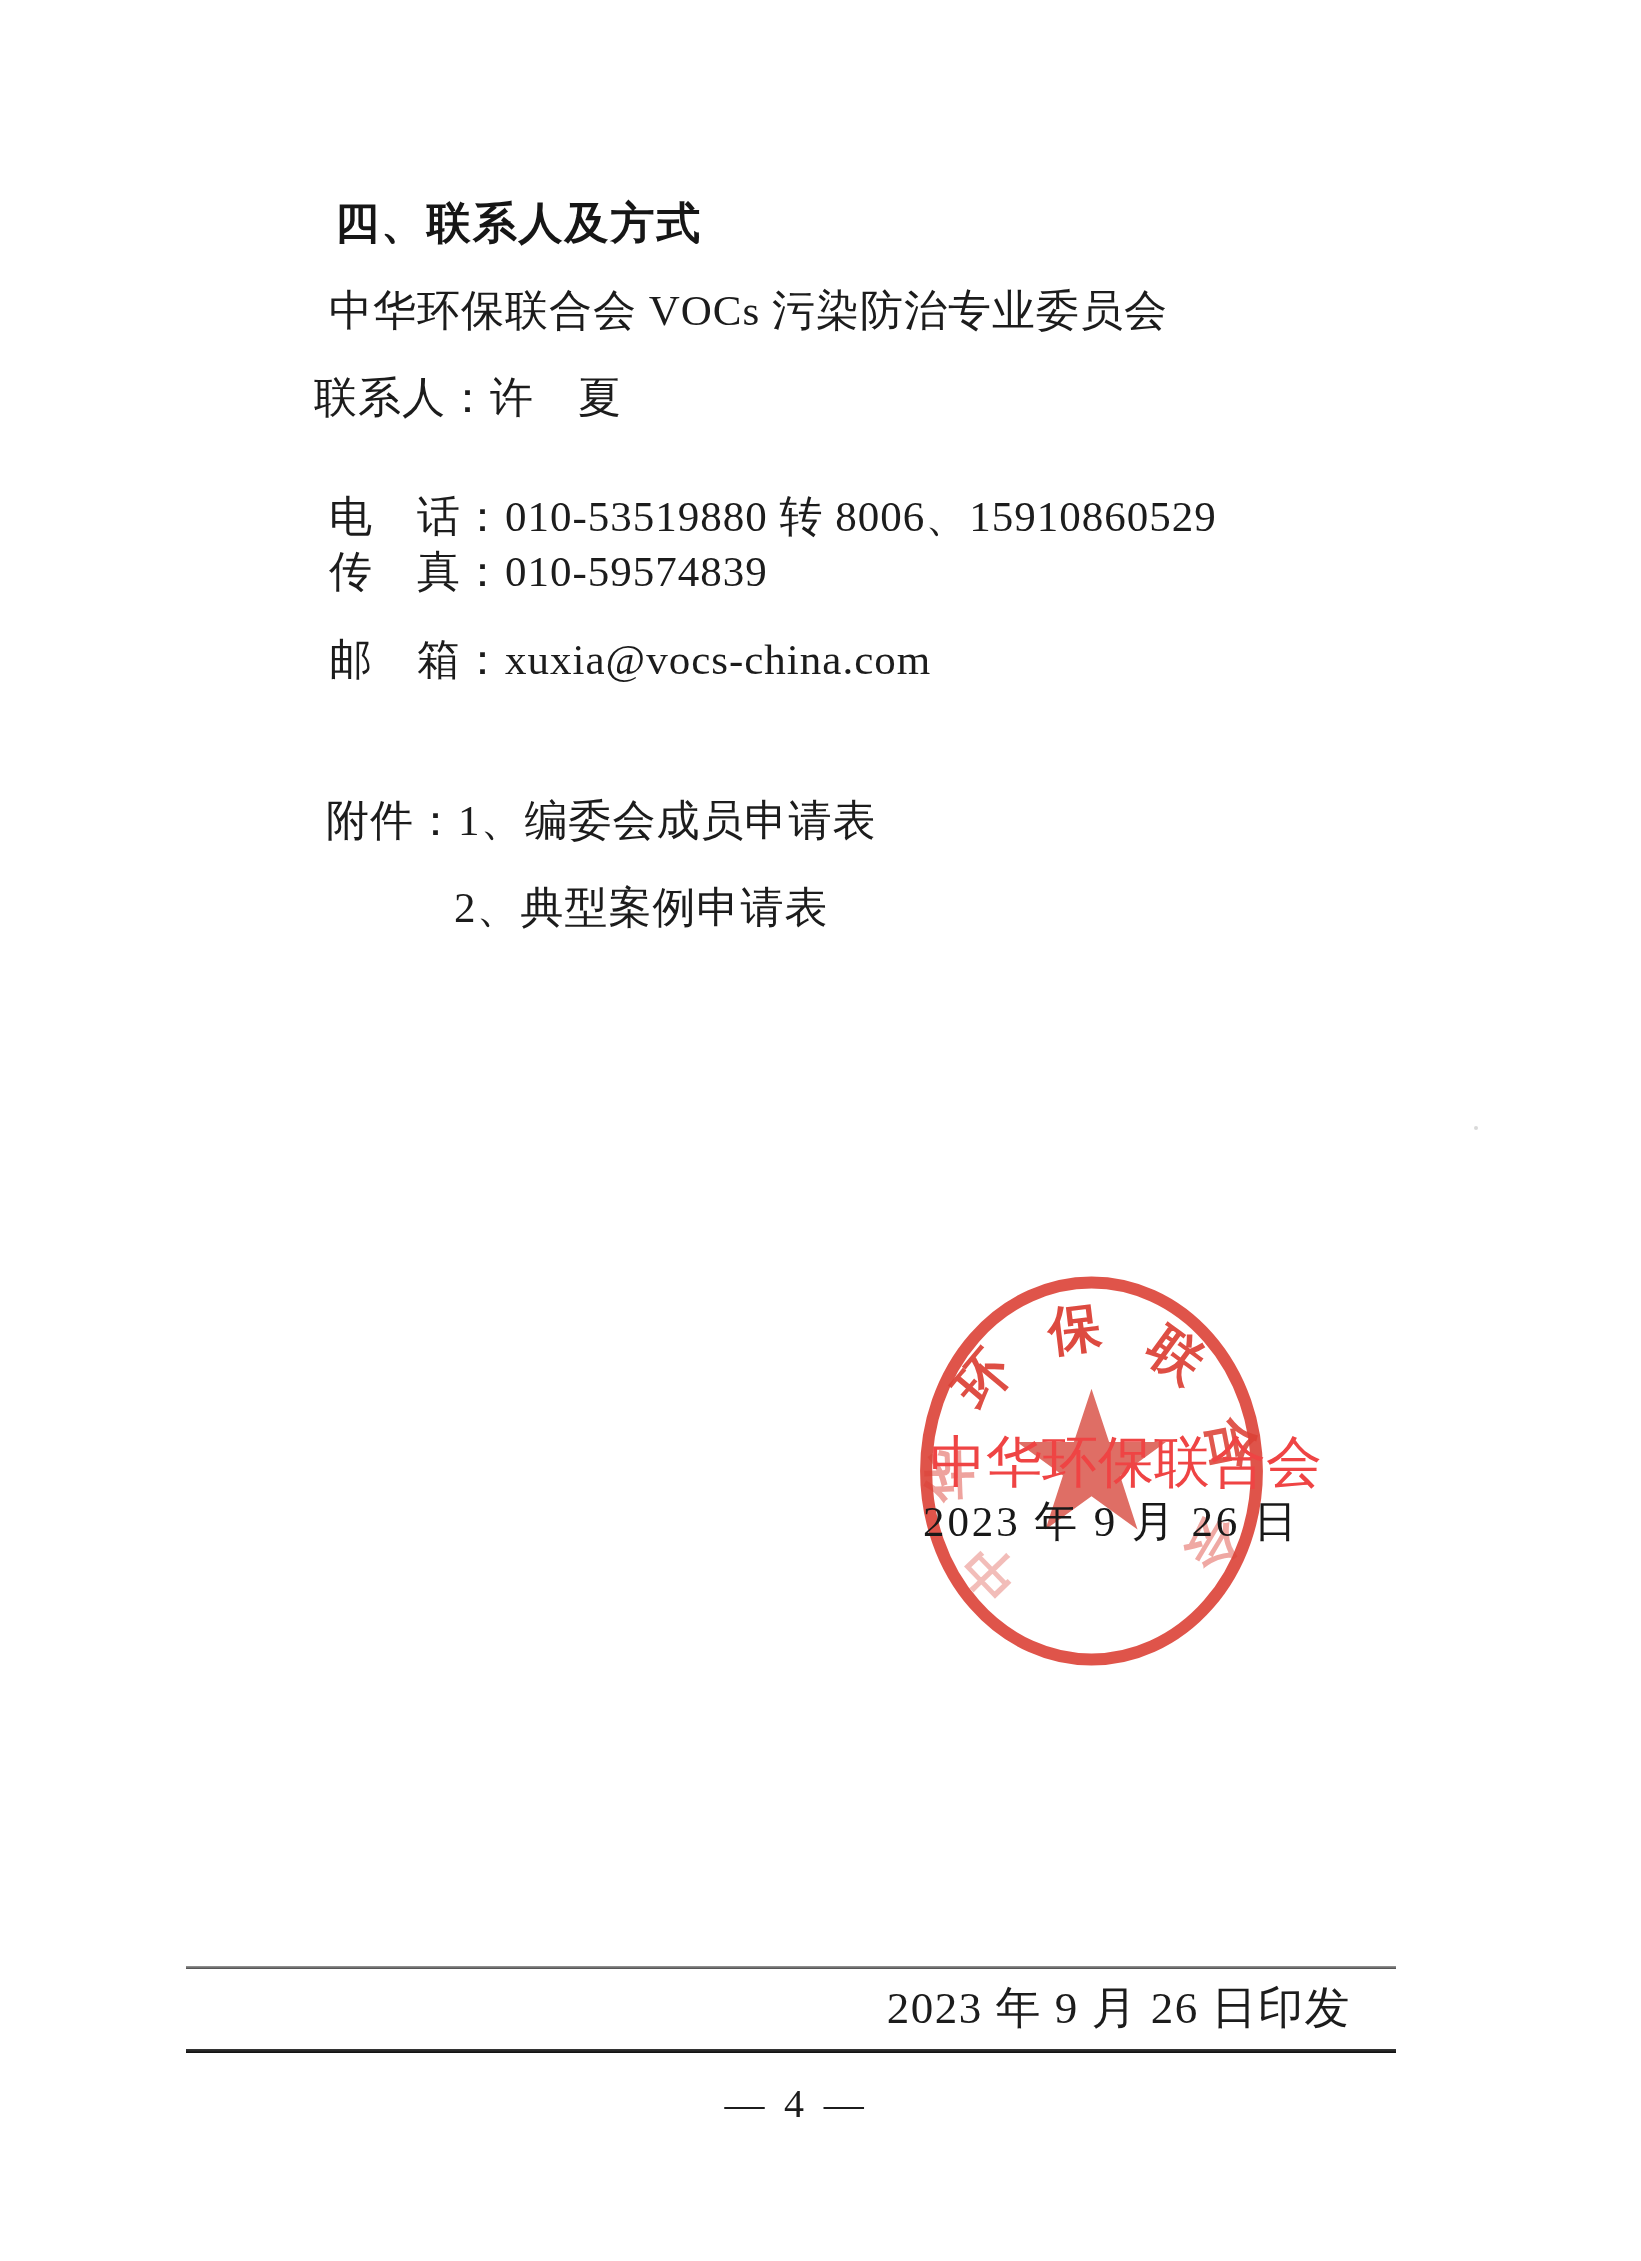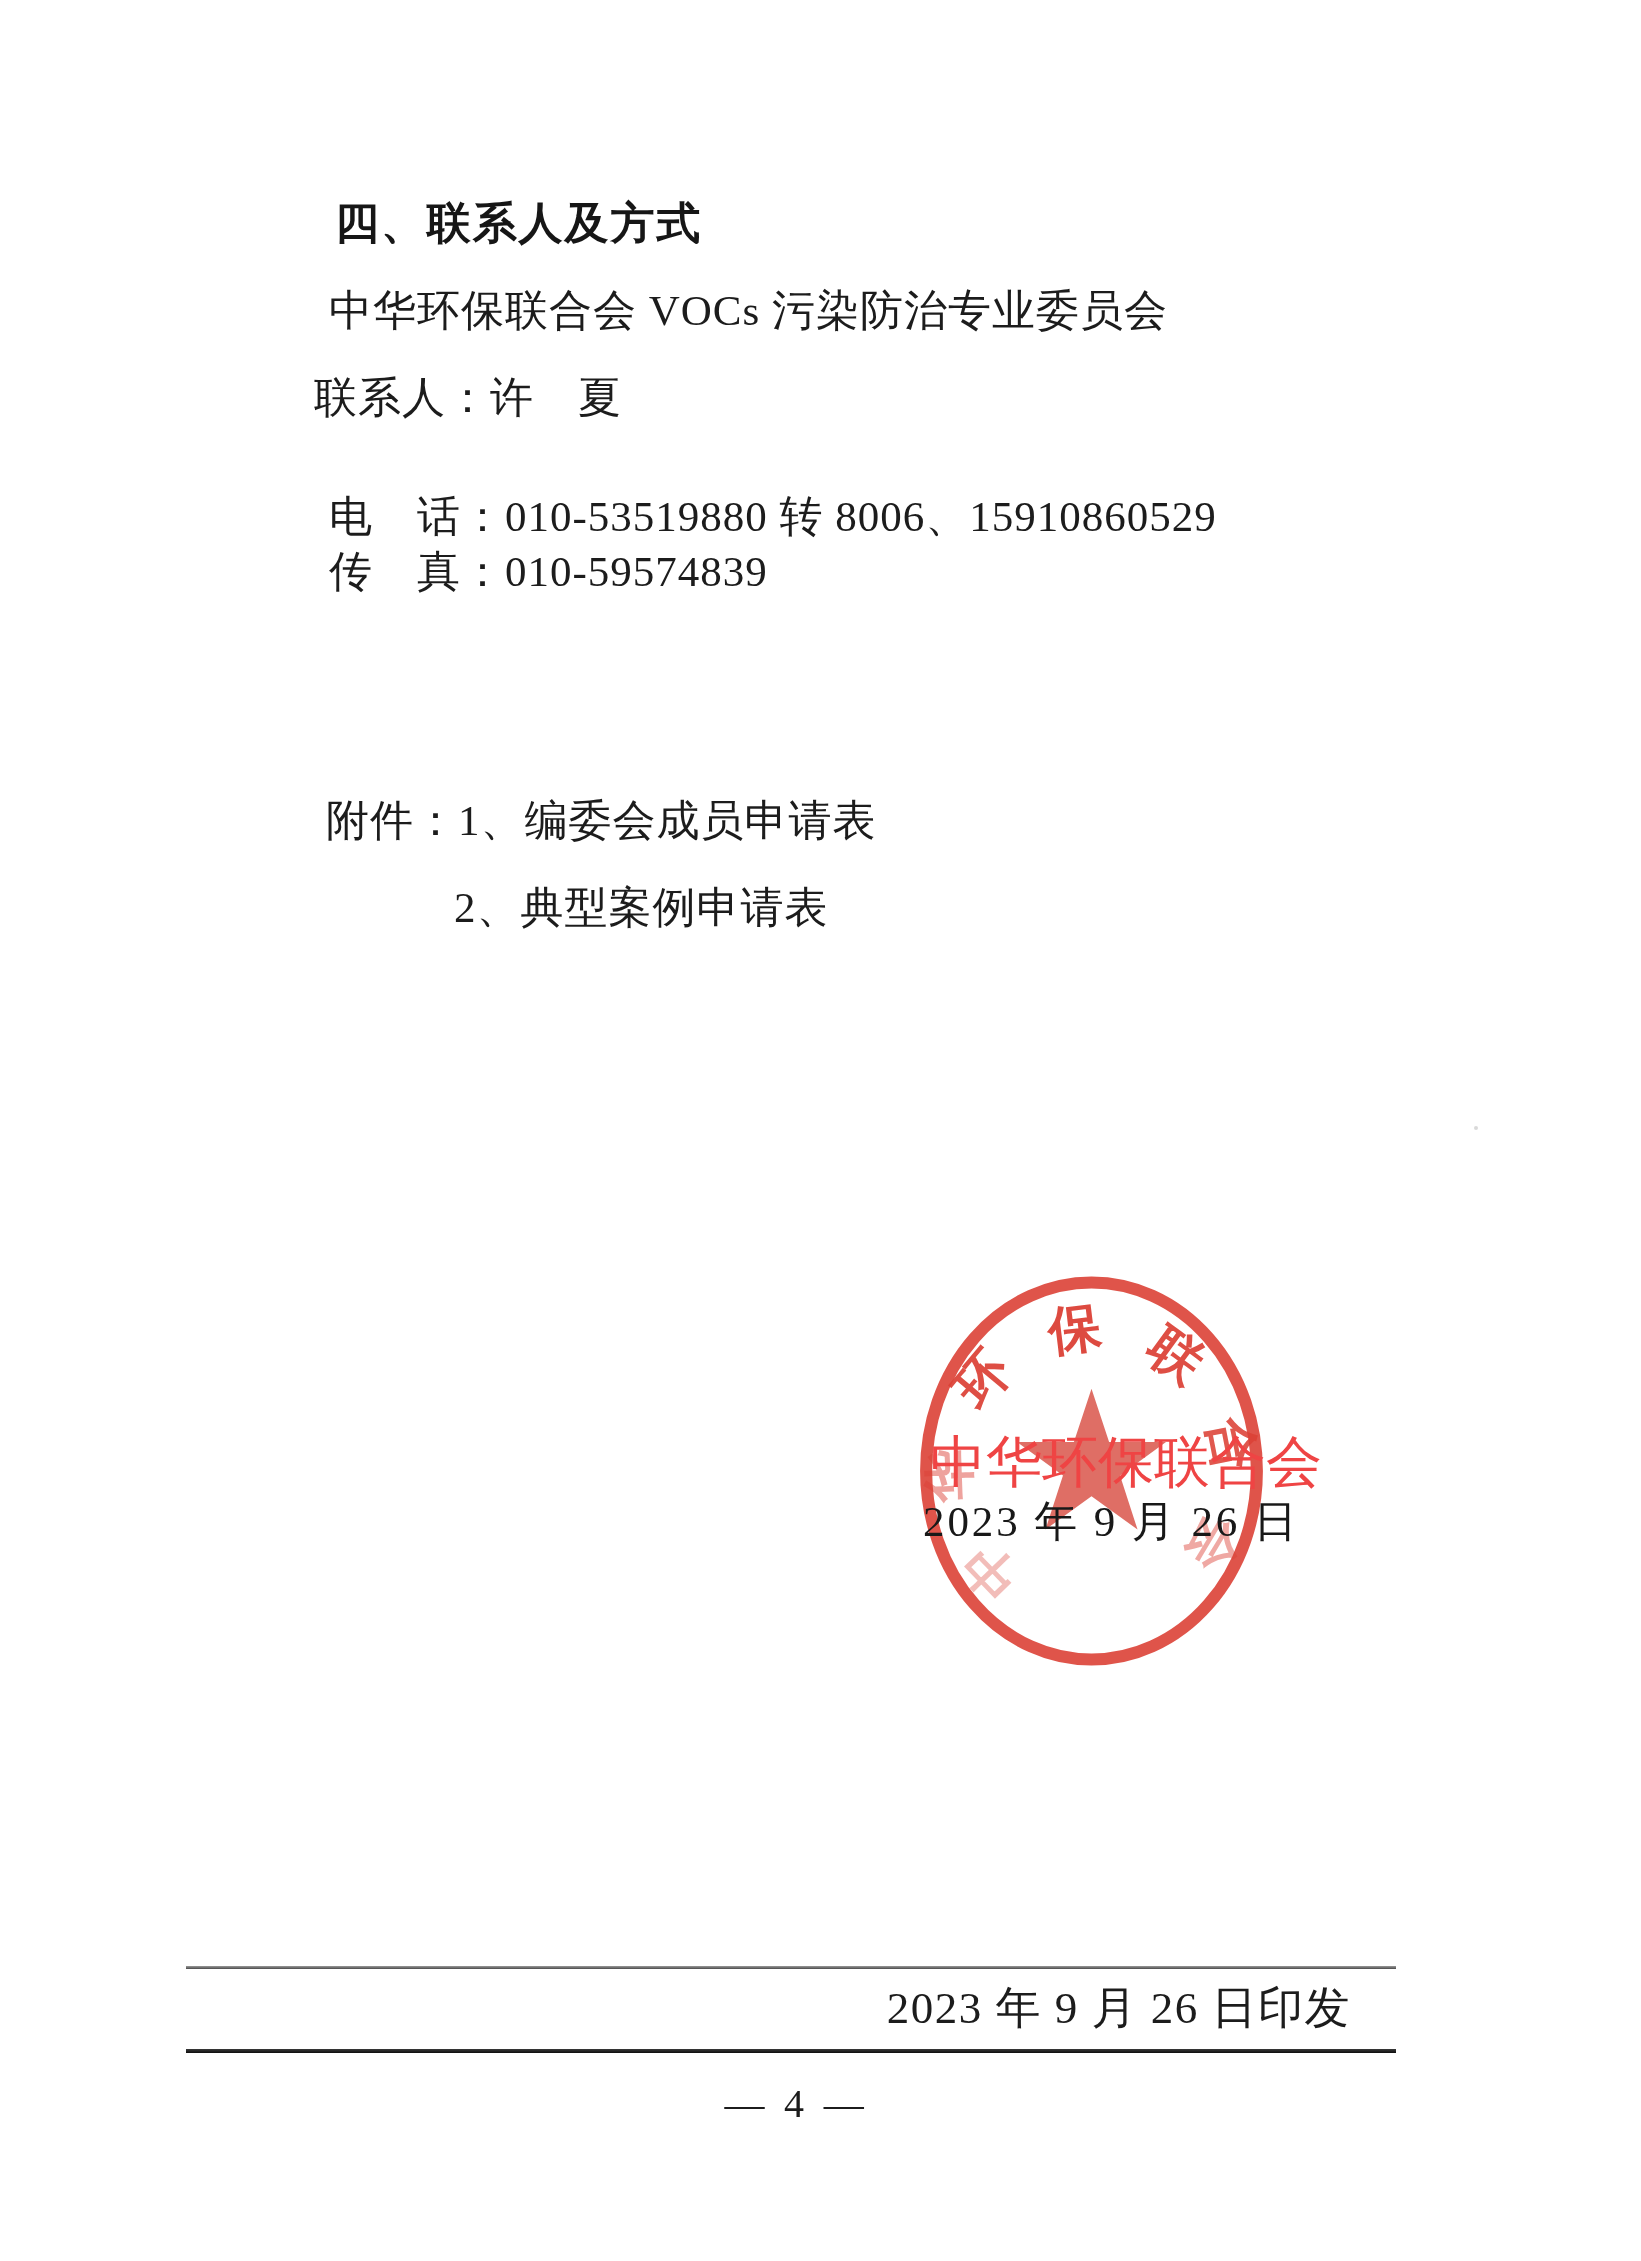--- a/index.html
+++ b/index.html
@@ -115,20 +115,23 @@
   </div>
 
   <div class="line contact-1">
     <span>电　话</span><span>：</span><span>010-53519880 转 8006、15910860529</span>
   </div>
 
   <div class="line contact-2">
     <span>传　真</span><span>：</span><span>010-59574839</span>
   </div>
 
+  <div class="line contact-3">
+    <span>邮　箱</span><span>：</span><span>xuxia@vocs-china.com</span>
+  </div>
 
   <div class="line attach-1">
     <span>附件</span><span>：</span><span>1、编委会成员申请表</span>
   </div>
 
   <div class="line attach-2">2、典型案例申请表</div>
 
   <div class="seal">
     <svg width="411" height="426" viewBox="0 0 850 880">
       <ellipse cx="425" cy="440" rx="342" ry="390" fill="none" stroke="#dc4136" stroke-width="25" opacity="0.9"></ellipse>

